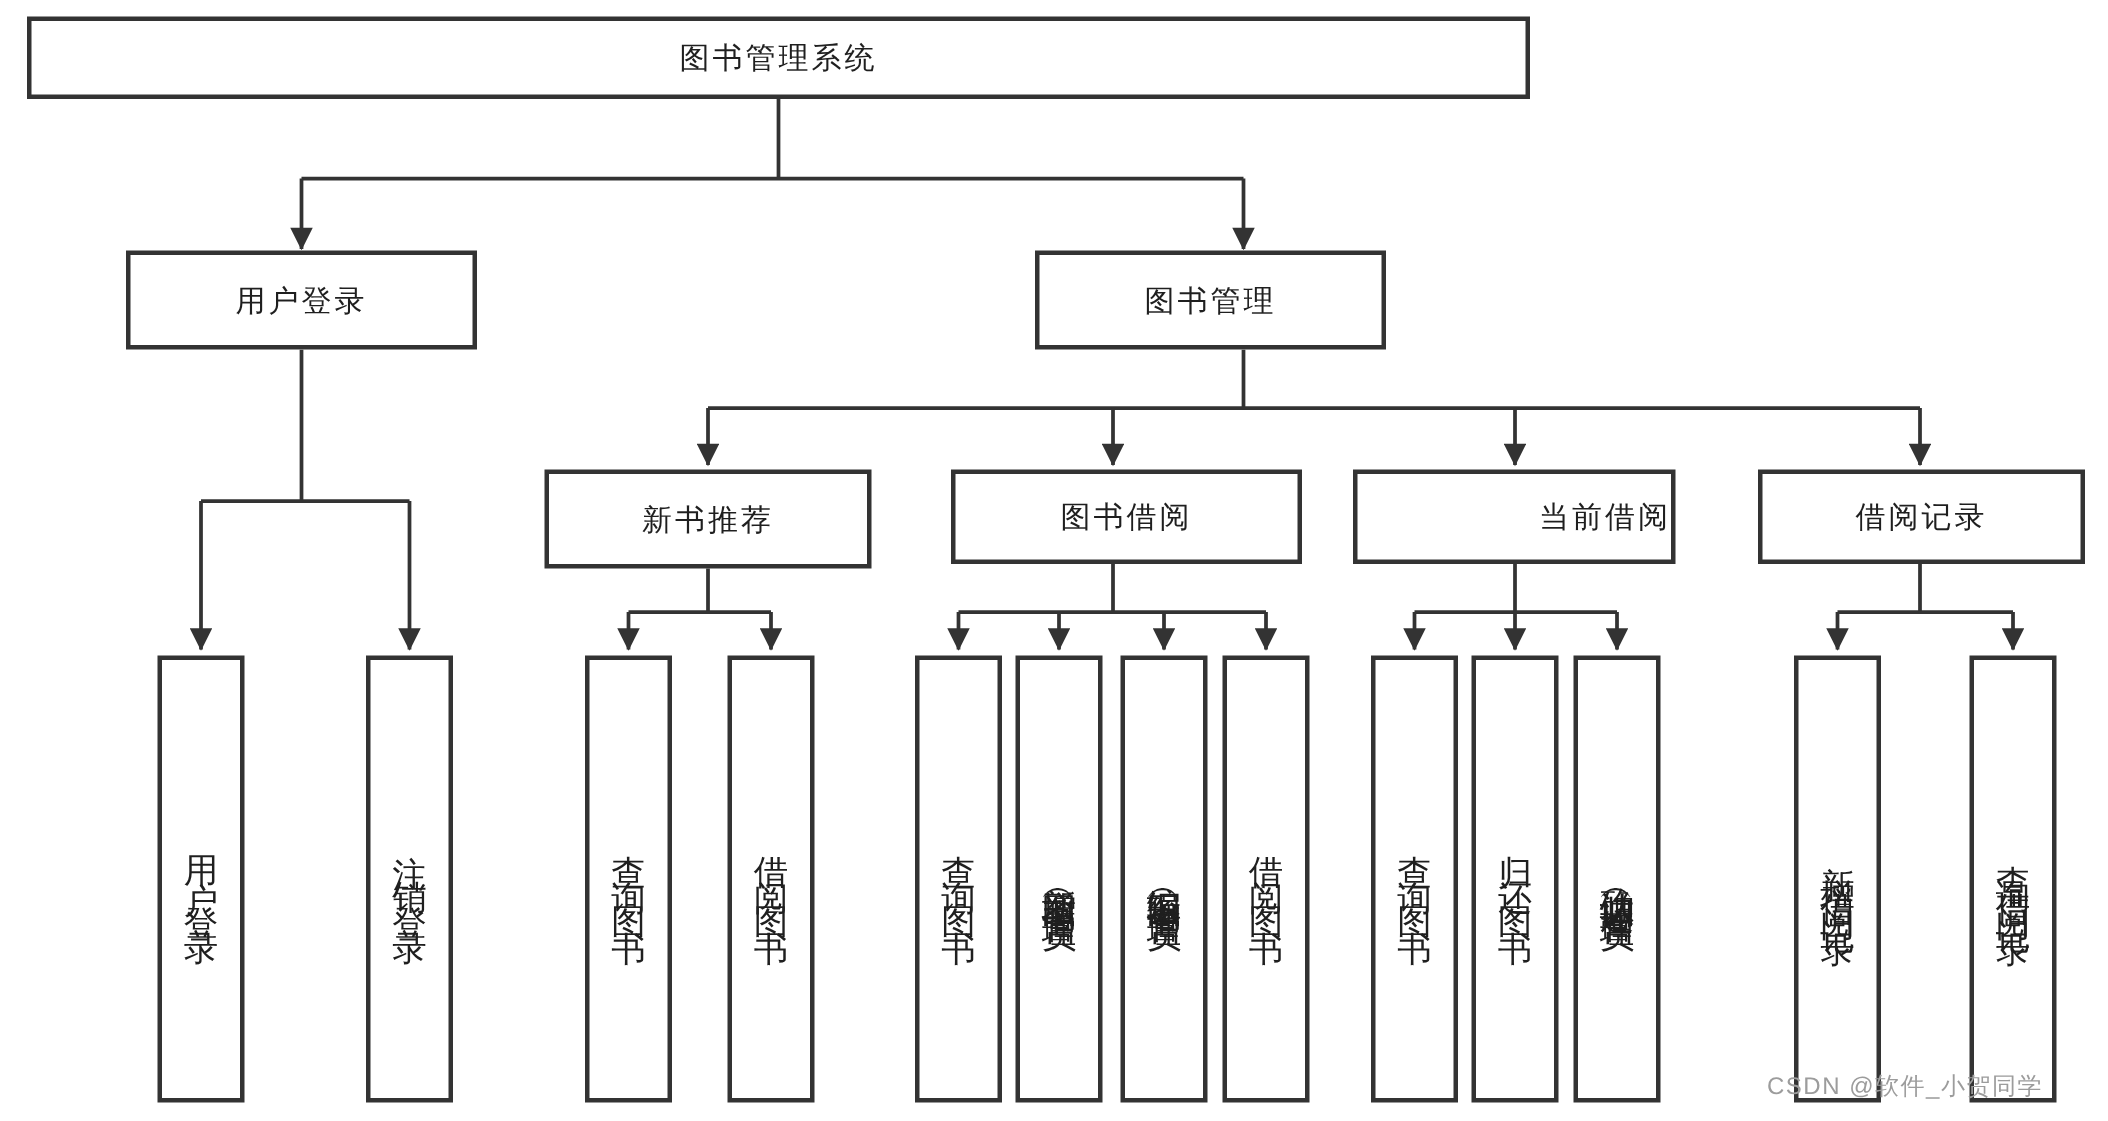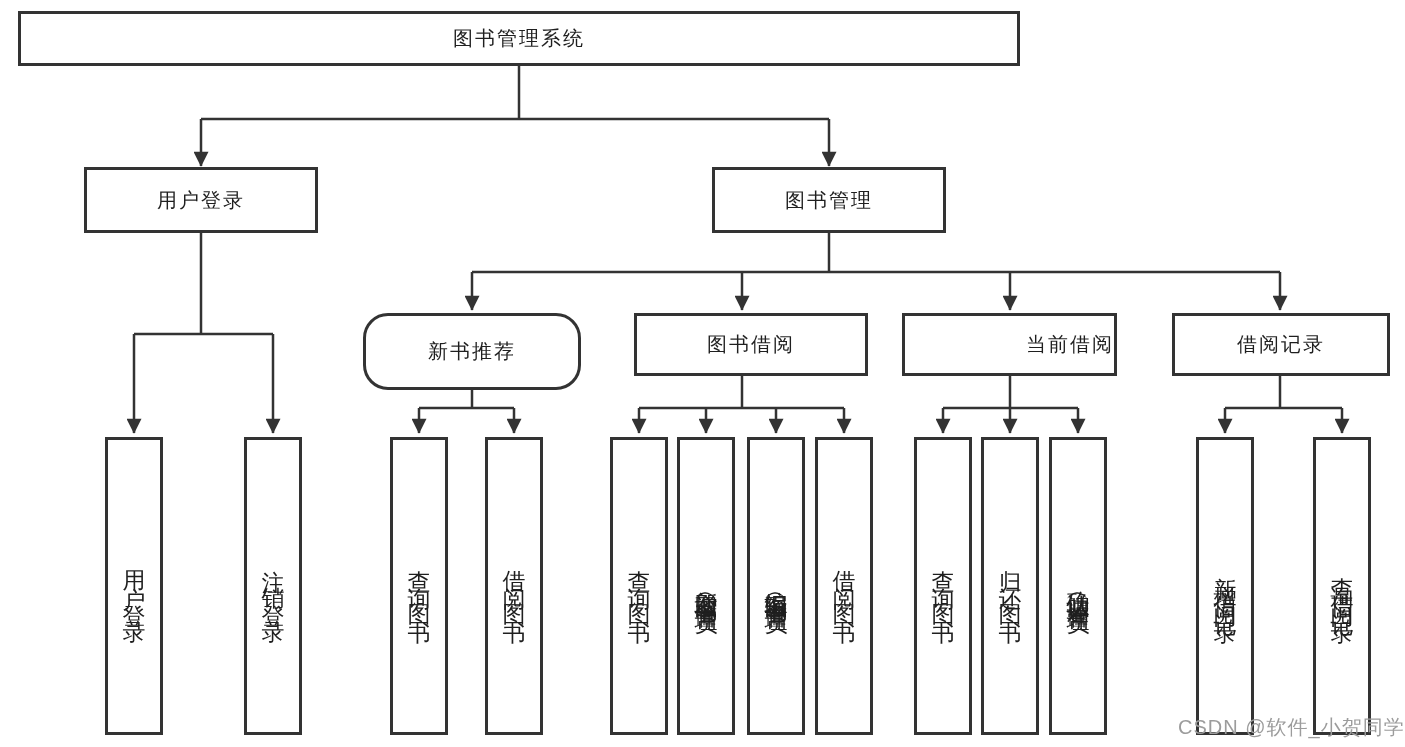--- a/index.html
+++ b/index.html
@@ -54,21 +54,21 @@
     line-height: 1;
     white-space: nowrap;
   }
   .sp-wide span  { letter-spacing: 17px; }
   .sp-mid span   { letter-spacing: 9px;  }
   .sp-tight span { letter-spacing: 3px;  }
   .watermark {
     position: absolute;
     left: 1178px;
     top: 714px;
-    font-size: 20px;
+    font-size: 16px;
     letter-spacing: 1px;
     color: var(--watermark, #9c9c9c);
     white-space: nowrap;
   }
 </style>
 </head>
 <body>
 
 <div class="stage">
 
@@ -120,25 +120,25 @@
     <line class="connector" x1="1342" y1="408" x2="1342" y2="433" marker-end="url(#arrowhead)"></line>
   </svg>
 
   <div class="node h-node" style="left:18px; top:11px; width:1002px; height:55px;">
     <span>图书管理系统</span>
   </div>
 
   <div class="node h-node" style="left:84px; top:167px; width:234px; height:66px;">
     <span>用户登录</span>
   </div>
-  <div class="node h-node" style="left:712px; top:167px; width:234px; height:66px;">
+  <div class="node h-node" style="left:690px; top:167px; width:234px; height:66px;">
     <span>图书管理</span>
   </div>
 
-  <div class="node h-node" style="left:363px; top:313px; width:218px; height:77px;border-radius:25px;">
+  <div class="node h-node" style="left:363px; top:313px; width:218px; height:66px;">
     <span>新书推荐</span>
   </div>
   <div class="node h-node" style="left:634px; top:313px; width:234px; height:63px;">
     <span>图书借阅</span>
   </div>
   <div class="node h-node" style="left:902px; top:313px; width:215px; height:63px;justify-content:flex-end;">
     <span>当前借阅</span>
   </div>
   <div class="node h-node" style="left:1172px; top:313px; width:218px; height:63px;">
     <span>借阅记录</span>

